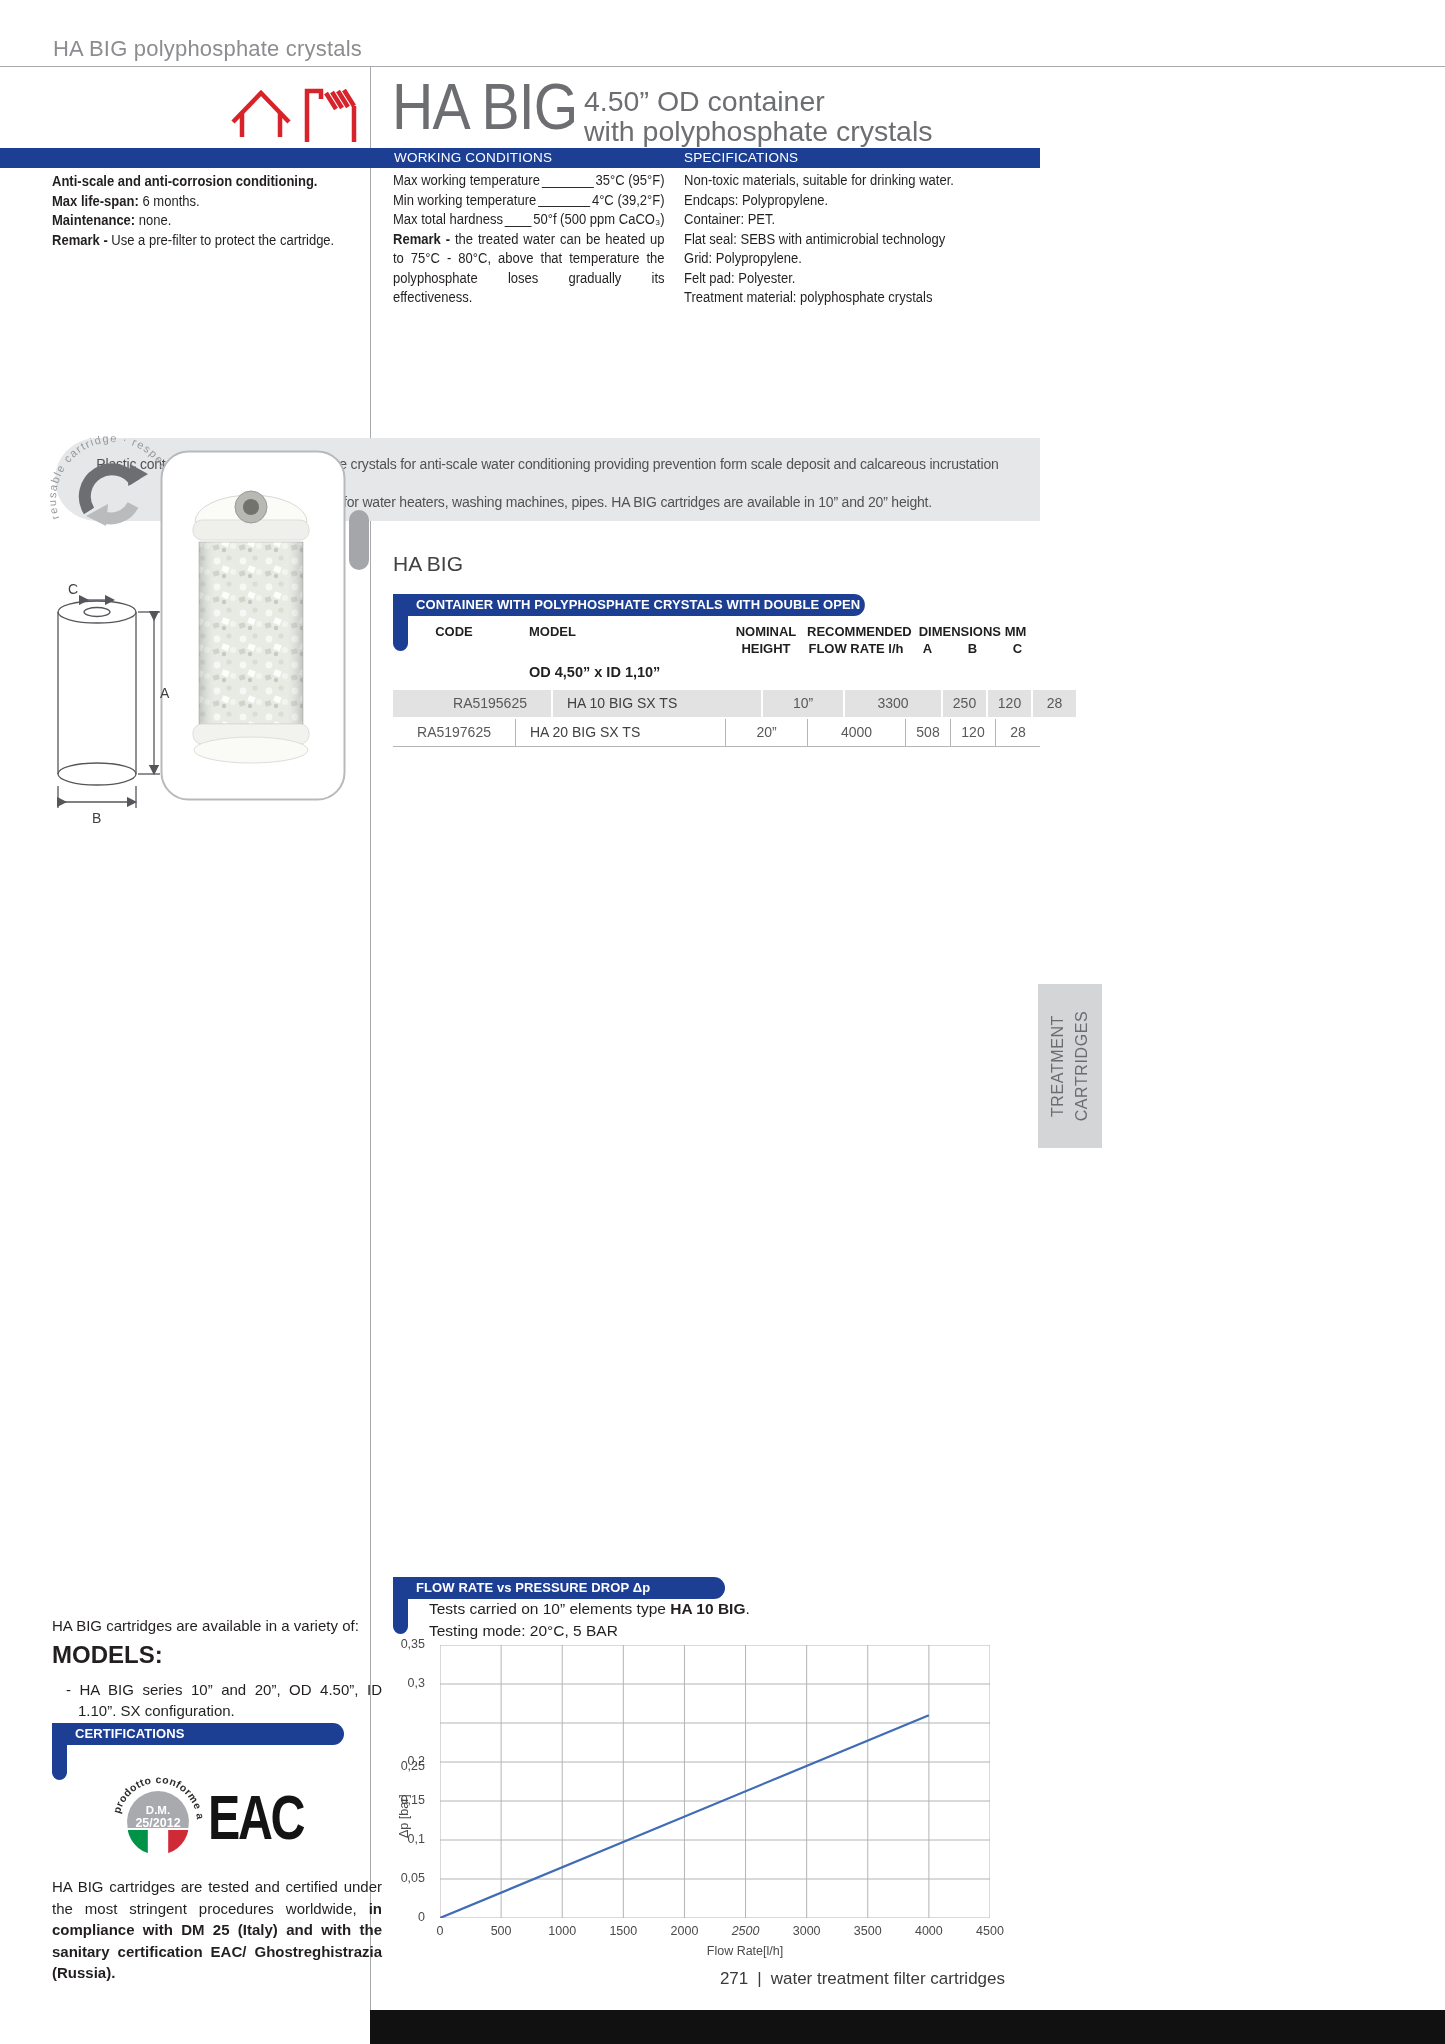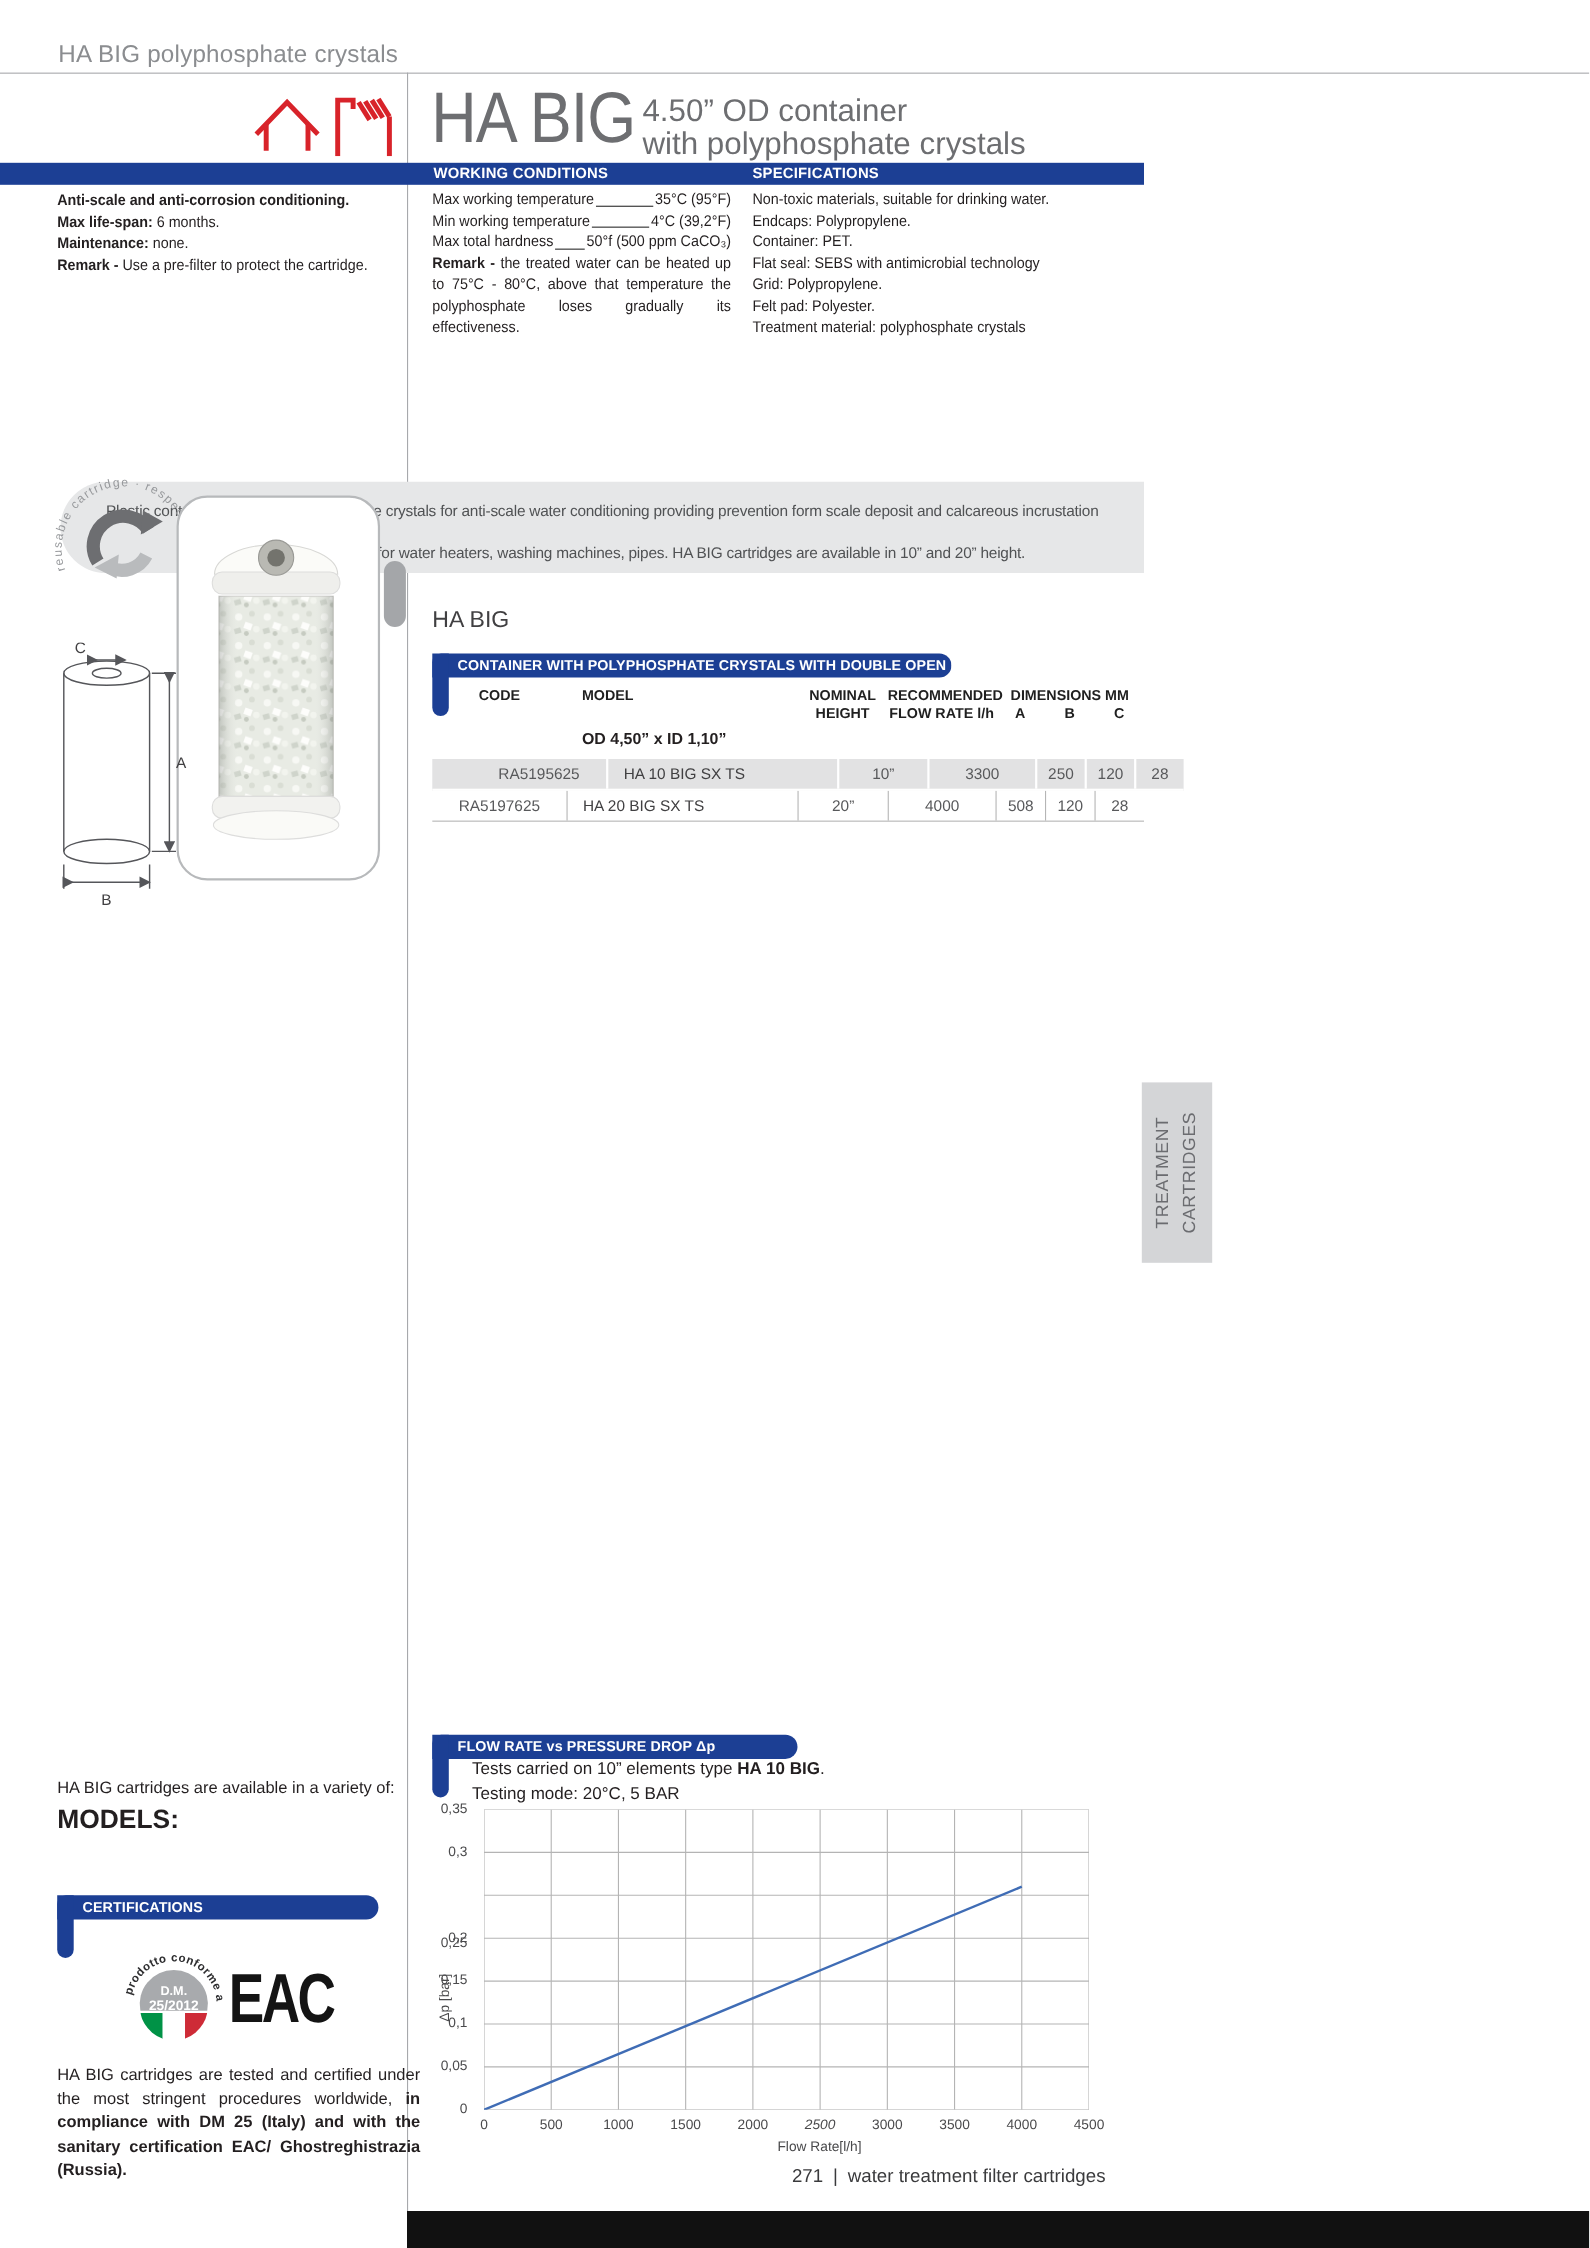--- a/index.html
+++ b/index.html
@@ -9,21 +9,21 @@
   .b{font-weight:bold;}
   
   #header-label{left:0;top:36px;width:362px;text-align:right;font-size:22px;color:#8b8d90;letter-spacing:.2px;}
   #header-rule{left:0;top:66px;width:1445px;height:1px;background:#a7a9ac;}
   #v-divider{left:370px;top:66px;width:1px;height:1944px;background:#a7a9ac;}
   
   #hero-product{left:392px;top:74px;font-size:65px;line-height:1;color:var(--title-gray,#6d6e71);transform:scaleX(.88);transform-origin:left top;letter-spacing:-1px;}
   #hero-sub{left:584px;top:86px;font-size:28.5px;line-height:1.06;color:var(--title-gray,#6d6e71);}
   
   #bar-top{left:0;top:148px;width:1040px;height:20px;background:var(--accent-blue,#1c3f94);}
-  #bar-top span{position:absolute;top:0;line-height:20px;color:#fff;font-weight:bold;font-size:13.5px;letter-spacing:.2px;}
+  #bar-top span{position:absolute;top:0;line-height:20px;color:#fff;font-weight:normal;font-size:13.5px;letter-spacing:.2px;}
   #bar-top .wc{left:394px;} #bar-top .sp{left:684px;text-align:right;}
   
   .colblock{font-size:14px;line-height:19.5px;transform:scaleX(.93);transform-origin:left top;color:#231f20;}
   #info-block{left:52px;top:172px;width:312px;}
   #wc-block{left:393px;top:171px;width:292px;}
   #specs-block{left:684px;top:171px;width:382px;}
   .wc-row{display:flex;align-items:flex-end;}
   .wc-fill{flex:1;border-bottom:1.2px solid #2b2b2b;margin:0 2px 3px 2px;min-width:14px;}
   .wc-remark{text-align:justify;}
   
@@ -277,20 +277,21 @@
 
   <div class="abs" id="side-tab">
     <div class="rot">
       <div>TREATMENT</div>
       <div>CARTRIDGES</div>
     </div>
   </div>
 
   <div class="abs" id="models-intro">HA BIG cartridges are available in a variety of:</div>
   <div class="abs" id="models-title">MODELS:</div>
+  <div class="abs" id="models-item">- HA BIG series 10” and 20”,  OD 4.50”, ID 1.10”. SX configuration.</div>
 
   <div class="bluebar" id="cert-bar">
     <div class="tab"></div>
     <span class="lbl">CERTIFICATIONS</span>
   </div>
 
   <svg class="abs" style="left:106px;top:1758px;" width="104" height="114" viewBox="0 0 104 114" xmlns="http://www.w3.org/2000/svg" xmlns:xlink="http://www.w3.org/1999/xlink">
     <defs>
       <path id="dmarc" d="M 13,64 A 39,39 0 1 1 91,64"></path>
       <clipPath id="flagclip">

